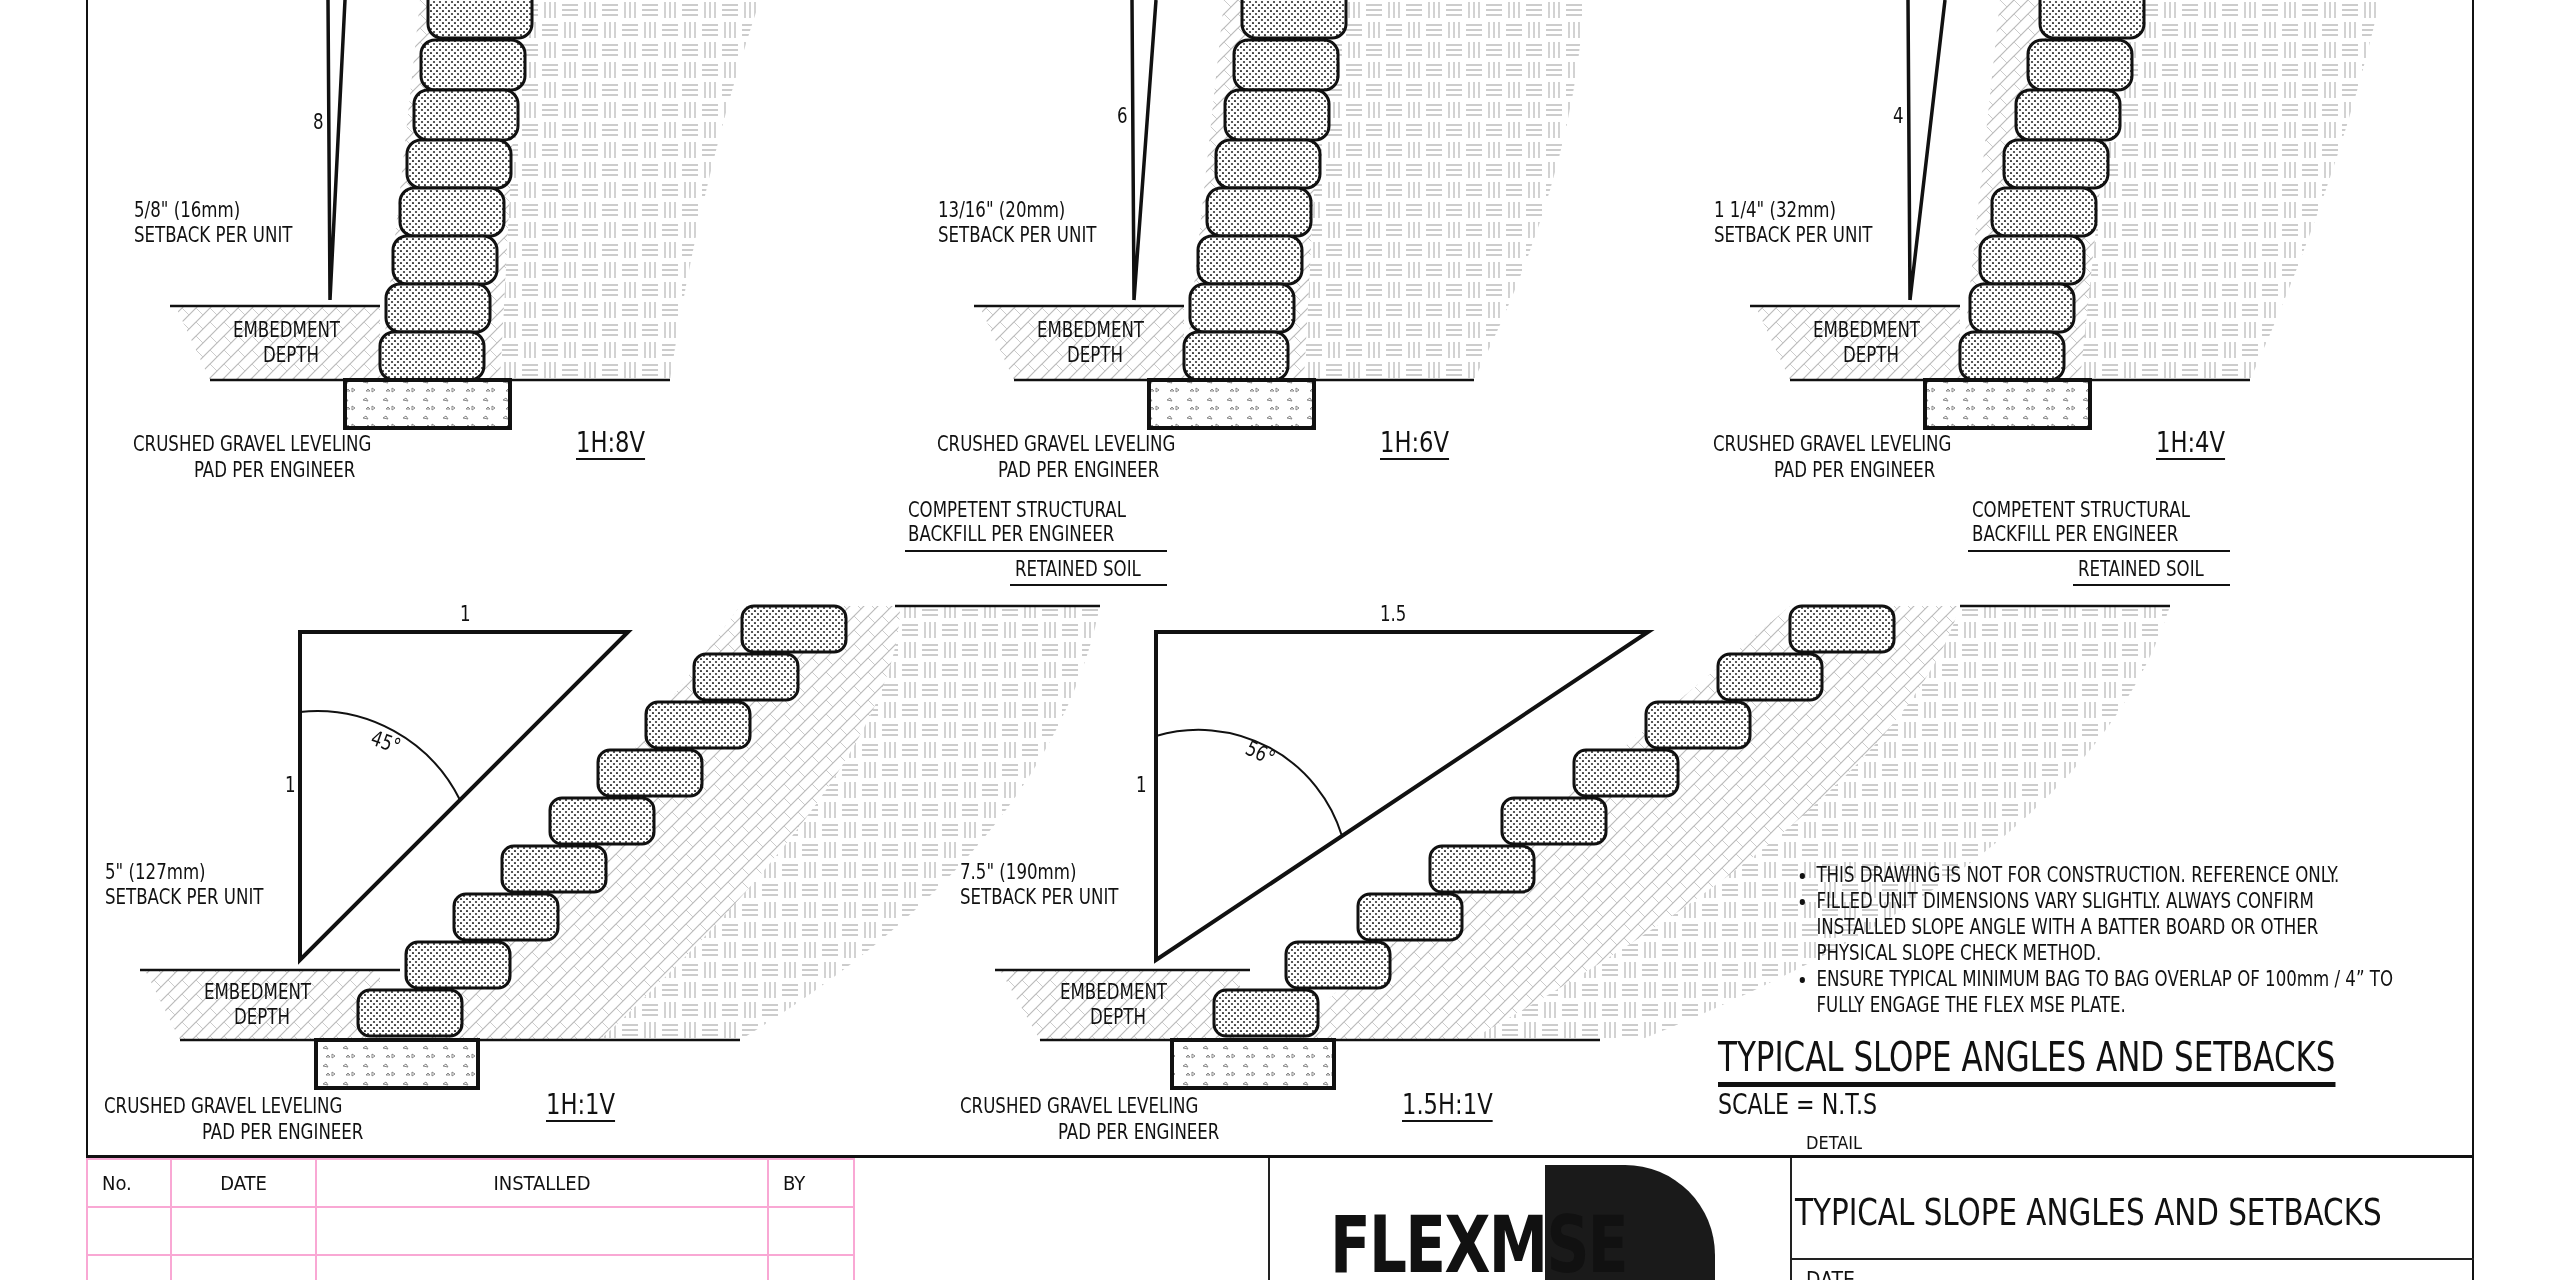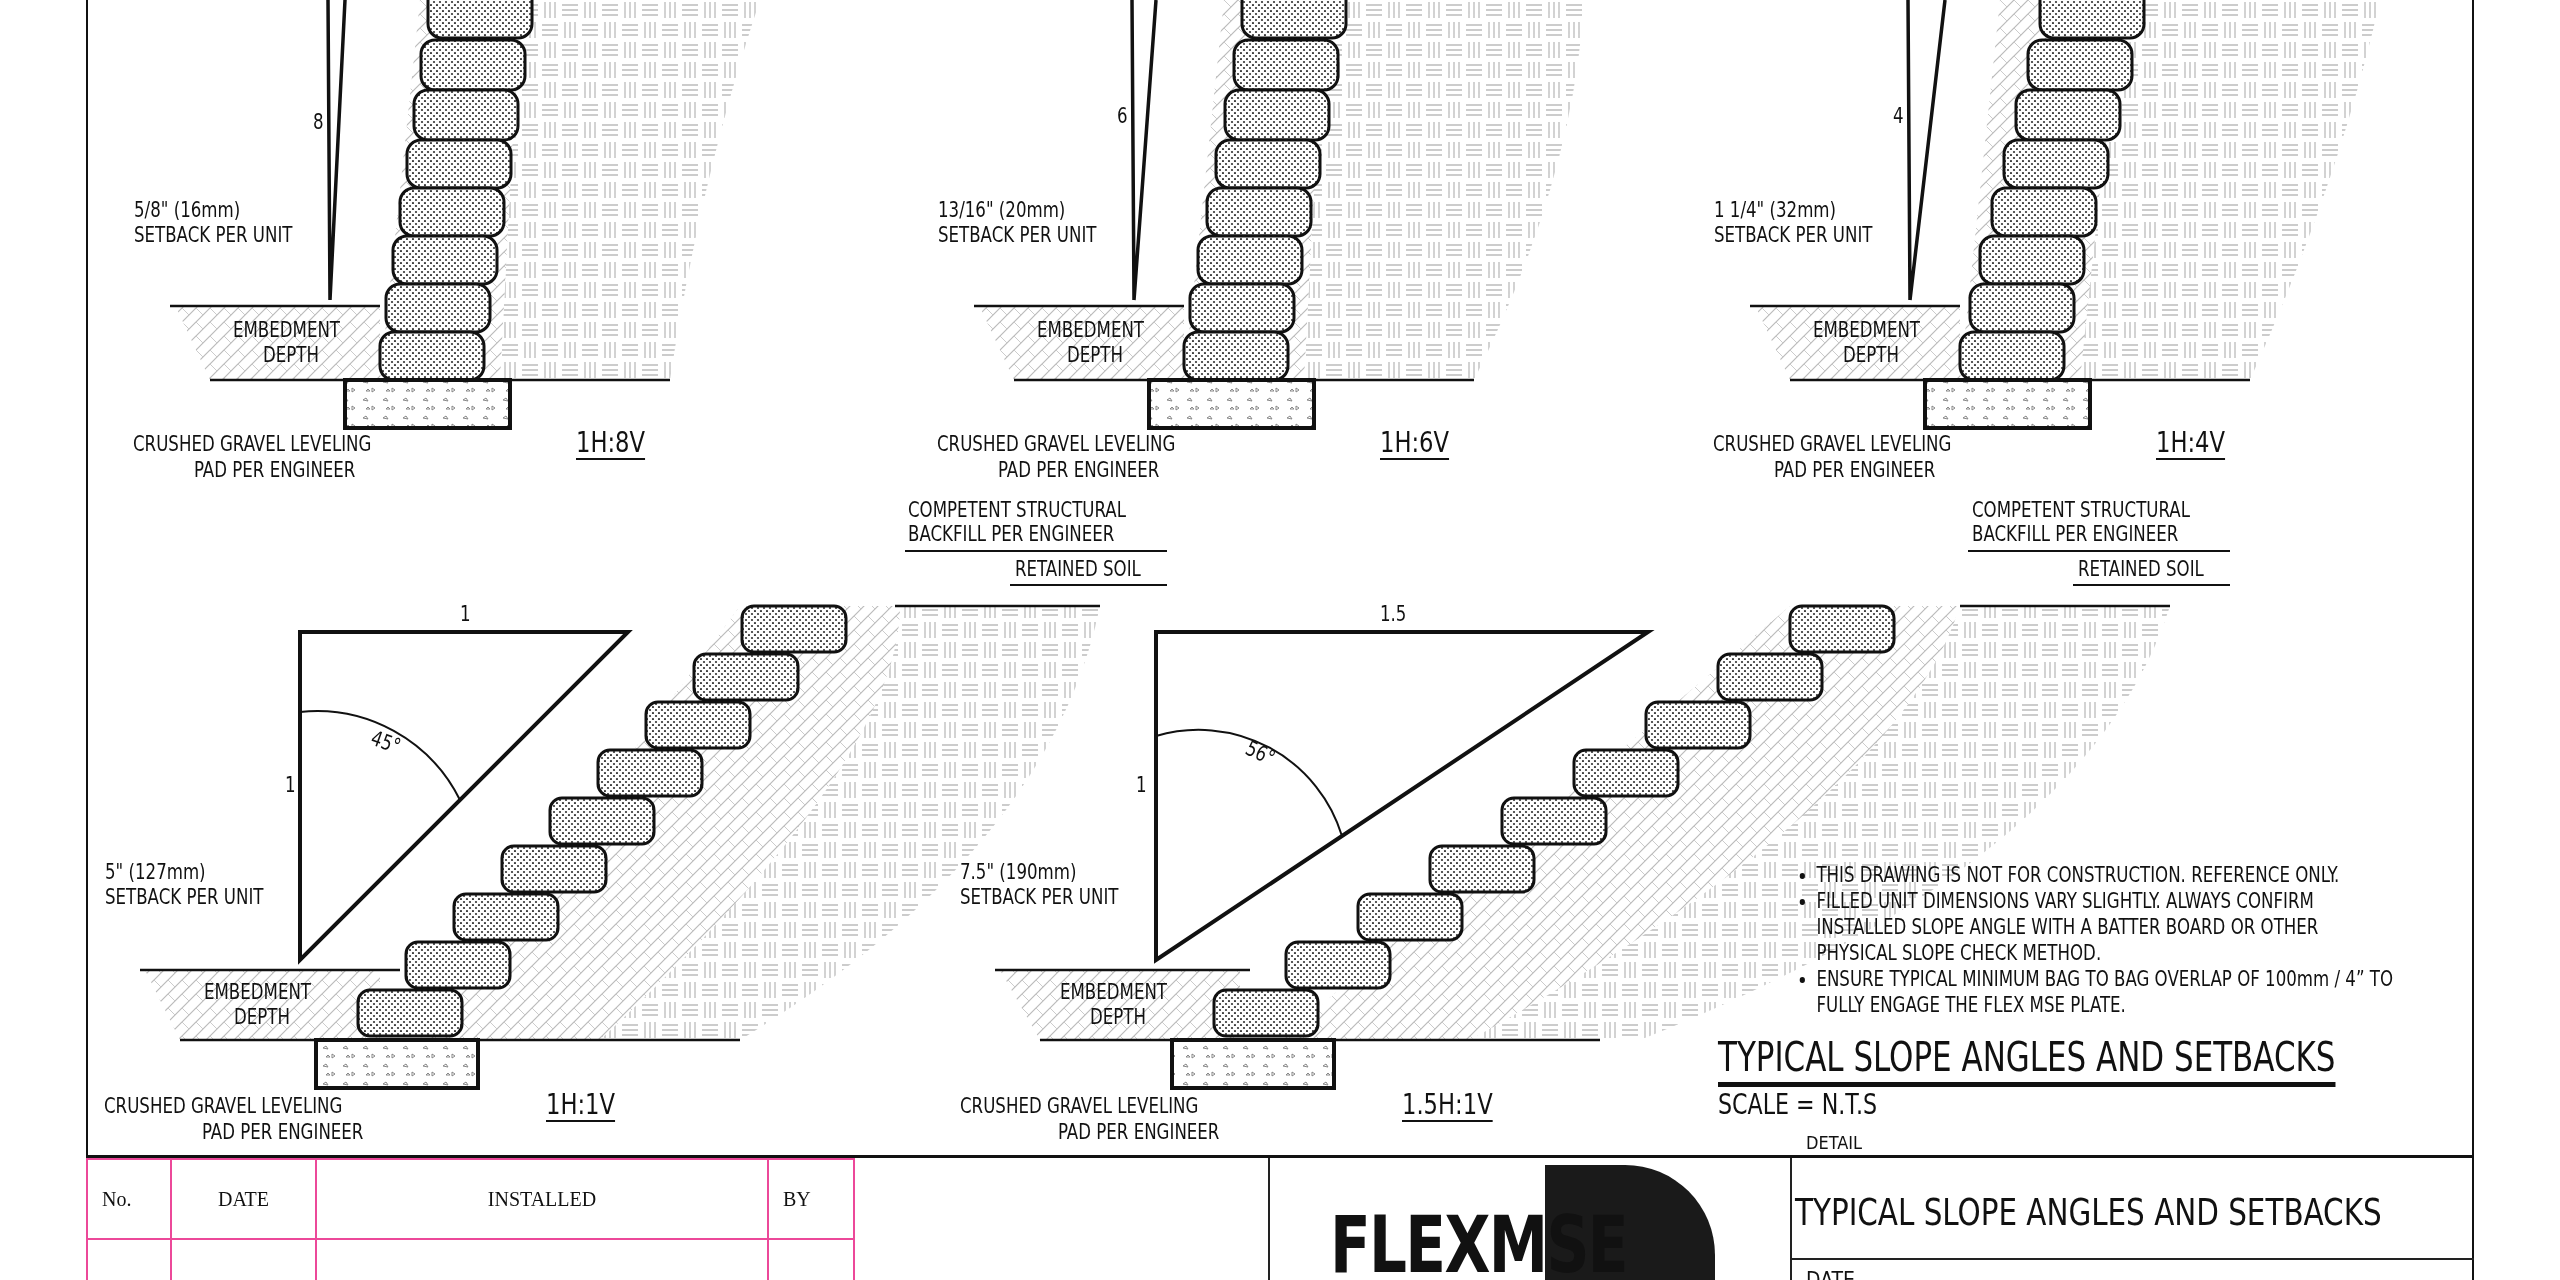--- a/index.html
+++ b/index.html
@@ -6,21 +6,21 @@
   body{width:2560px;height:1280px;position:relative;overflow:hidden;font-family:"DejaVu Sans Condensed","DejaVu Sans",sans-serif;color:#111;}
   .abs{position:absolute;}
   .lbl{position:absolute;font-size:21px;line-height:25px;white-space:nowrap;transform:scaleX(0.88);transform-origin:left top;}
   .ratio{position:absolute;font-size:28px;text-decoration:underline;text-underline-offset:6px;transform:scaleX(0.9);transform-origin:left top;}
   .notes{position:absolute;left:1790px;top:862px;font-size:21px;line-height:26px;transform:scaleX(0.88);transform-origin:left top;}
   .notes ul{margin:0;padding-left:30px;}
   .title-main{position:absolute;left:1718px;top:1034px;font-size:40px;border-bottom:5px solid #111;padding-bottom:2px;transform:scaleX(0.86);transform-origin:left top;white-space:nowrap;}
   .scale{position:absolute;left:1718px;top:1088px;font-size:28px;transform:scaleX(0.88);transform-origin:left top;}
   .tb{position:absolute;left:86px;top:1155px;width:2388px;height:125px;border-top:3px solid #111;}
   .rev{position:absolute;left:0;top:0;border-collapse:collapse;}
-  .rev td{border:2px solid #ec4899;height:46px;font-size:20px;padding:16px 14px;vertical-align:middle;font-family:Liberation Serif, serif;}
+  .rev td{border:2px solid #f9a8d4;height:46px;font-size:20px;padding:0 14px;vertical-align:middle;}
   .detail-lbl{position:absolute;left:1806px;top:1132px;font-size:18px;}
   .detail-title{position:absolute;left:1795px;top:1190px;font-size:38px;transform:scaleX(0.86);transform-origin:left top;white-space:nowrap;}
   .date-lbl{position:absolute;left:1806px;top:1268px;font-size:21px;}
   .logo{position:absolute;left:1330px;top:1200px;font-size:78px;font-weight:bold;letter-spacing:-2px;transform:scaleX(0.85);transform-origin:left top;}
 </style>
 </head>
 <body>
 
 <div class="abs" style="left:86px;top:0;width:2px;height:1280px;background:#111;"></div>
 <div class="abs" style="left:2472px;top:0;width:2px;height:1280px;background:#111;"></div>

